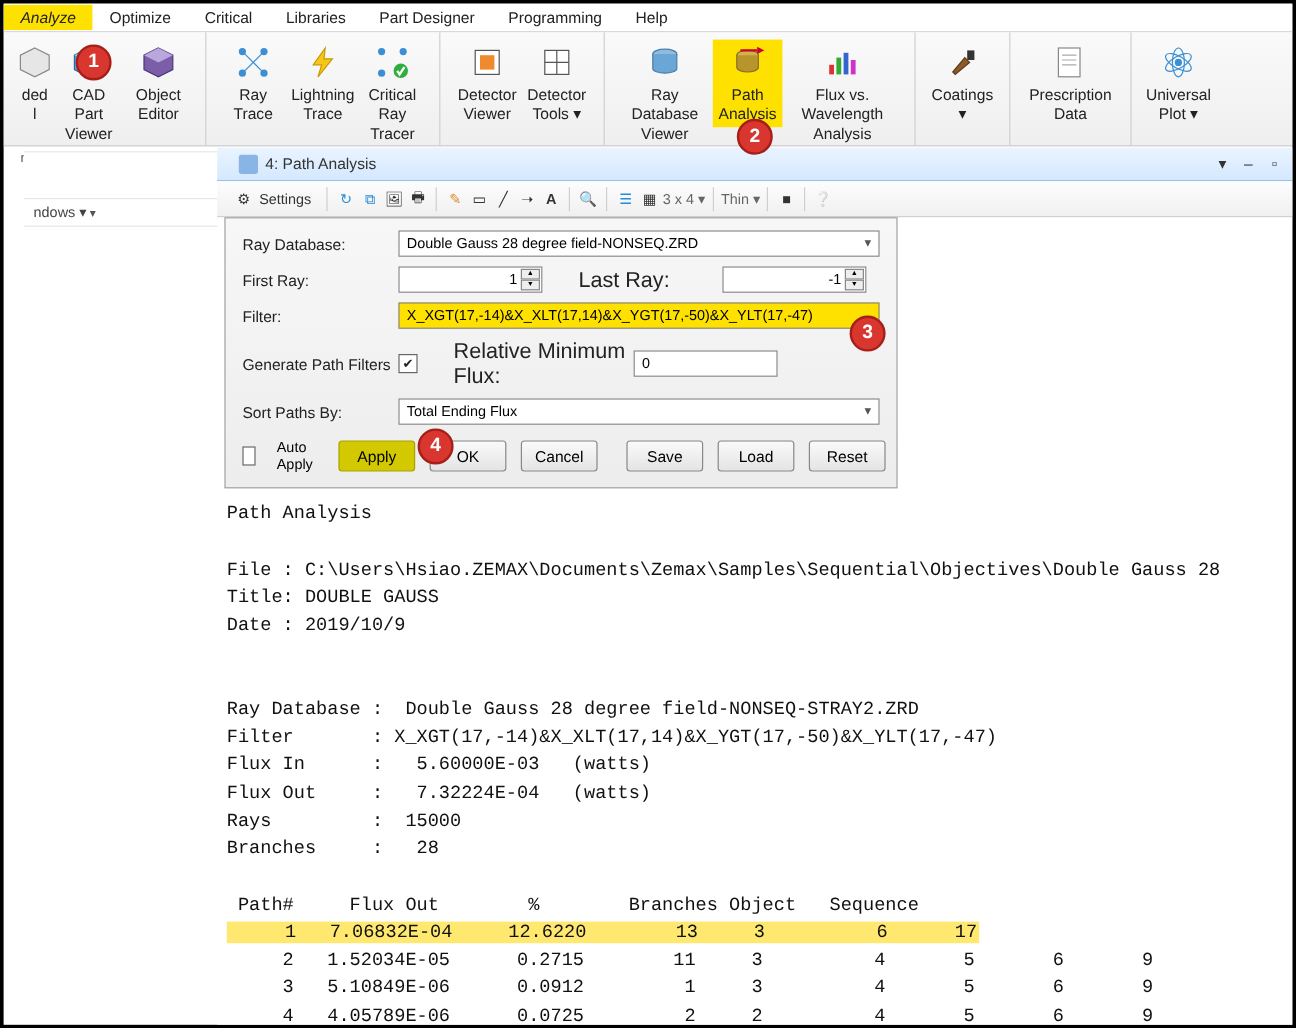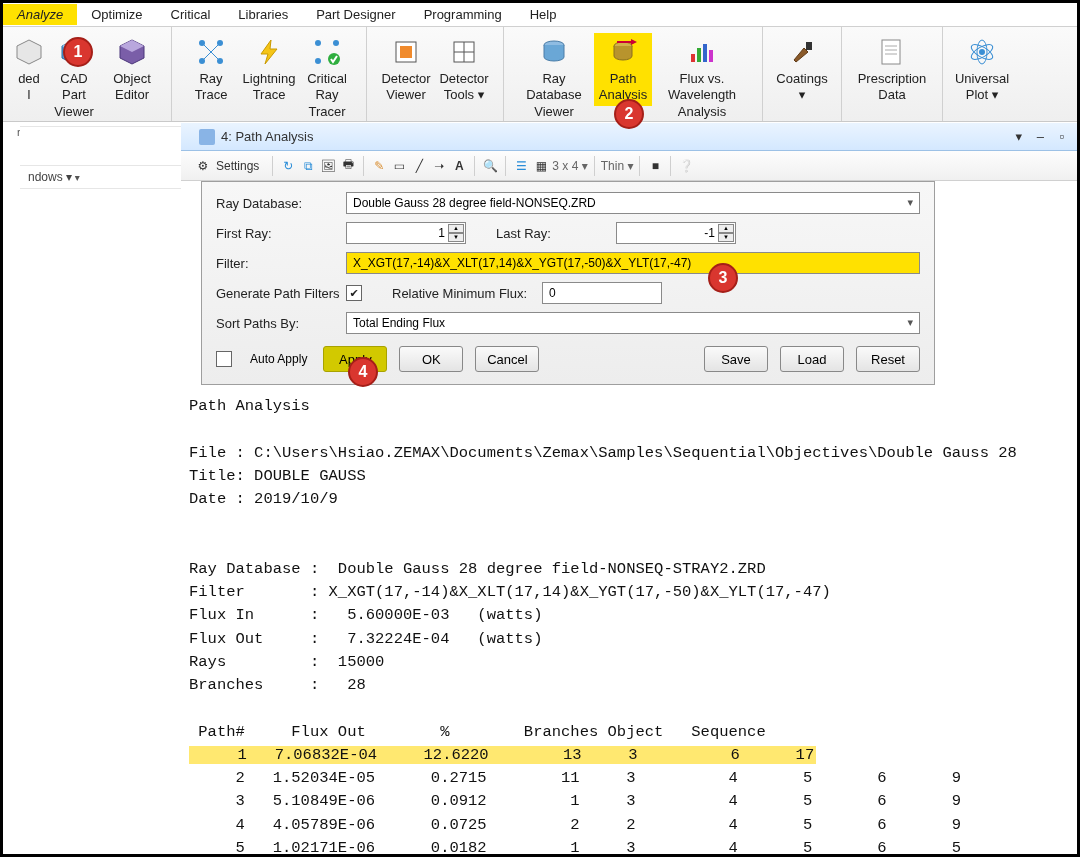--- a/index.html
+++ b/index.html
@@ -116,29 +116,29 @@
   .toolbar .settings-btn {
     display:flex;align-items:center;gap:4px;
     border:1px solid transparent; padding:3px 6px; border-radius:3px;
     cursor:pointer;
   }
   .toolbar .tbicon {
     width:18px;height:18px;display:inline-flex;align-items:center;justify-content:center;
     cursor:pointer;
   }
   .settings-panel {
-    margin: 0 20px;
+    margin: 0 6px;
     border:1px solid #9e9e9e;
     background: linear-gradient(#f7f7f7,#ededed);
     padding: 10px 14px 12px 14px;
-    width: 734px;
+    width: 561px;
   }
   .row { display:flex; align-items:center; margin-bottom:8px; }
   .row .lbl { width: 130px; font-size:13px; color:#222;}
-  .row .lbl2 { width: 150px; font-size:13px; color:#222; text-align:left; padding-left:30px;}
+  .row .lbl2 { width: 150px; font-size:18px; color:#222; text-align:left; padding-left:30px;}
   .fld {
     flex:1;
     height:22px;
     border:1px solid #8a8a8a;
     background:#fff;
     font-size:12px;
     padding:2px 6px;
     display:flex;align-items:center;
     position:relative;
   }

